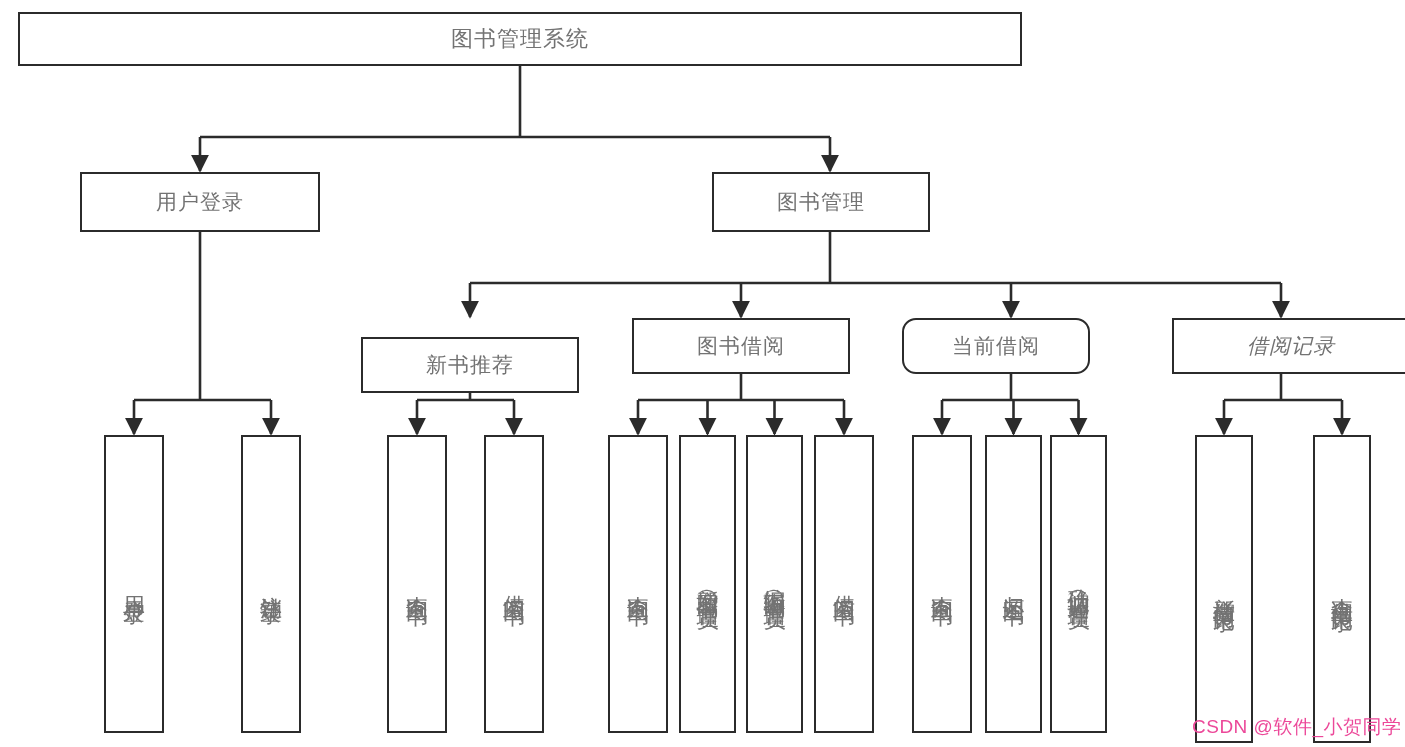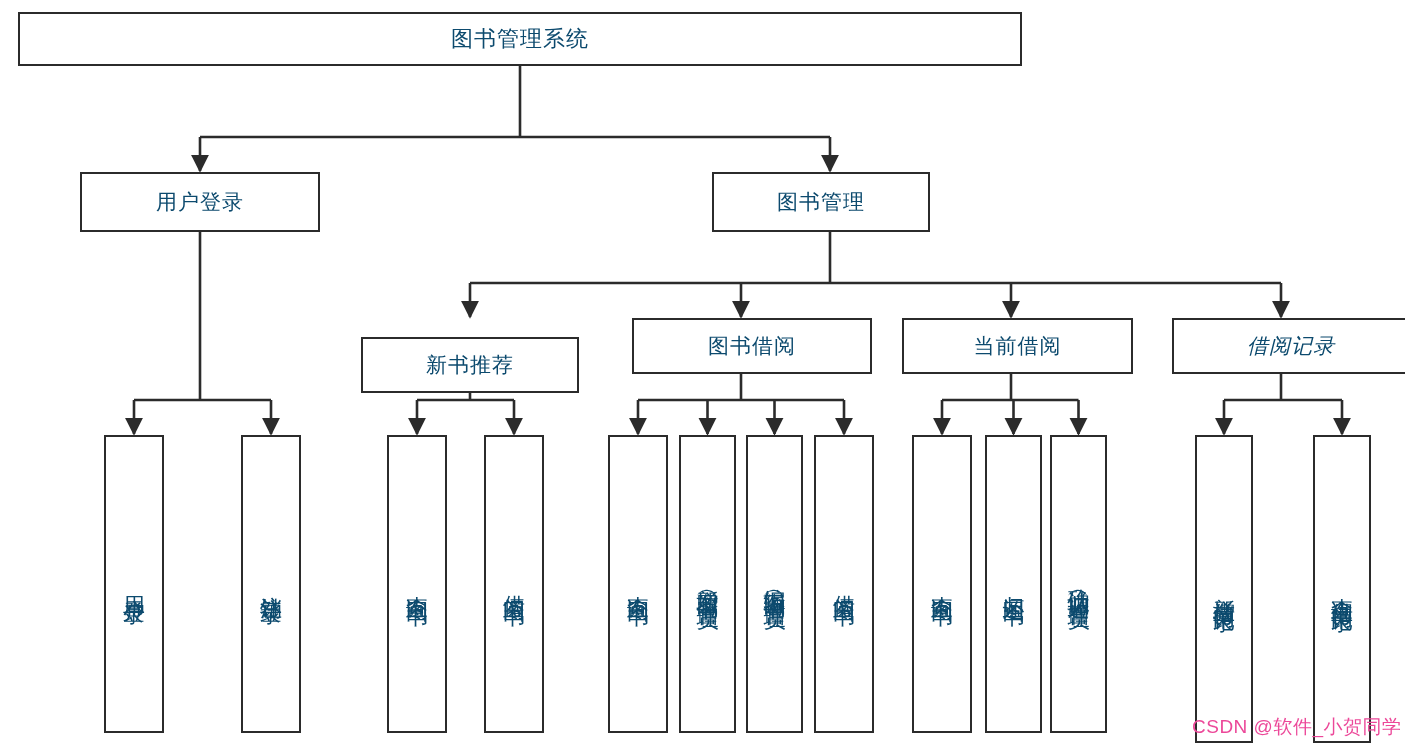--- a/index.html
+++ b/index.html
@@ -26,21 +26,21 @@
     pointer-events: none;
   }
   .node {
     position: absolute;
     box-sizing: border-box;
     border: 2px solid #2b2b2b;
     background: #ffffff;
     display: flex;
     align-items: center;
     justify-content: center;
-    color: #0c4a6e;
+    color: #737373;
   }
   .node .lbl {
     display: block;
     text-align: center;
     line-height: 1.18;
   }
   
   .node.horiz .lbl {
     font-size: 21px;
     letter-spacing: 1px;
@@ -124,24 +124,24 @@
       </div>
       <div class="node horiz" style="left: 80px; top: 172px; width: 240px; height: 60px;">
         <span class="lbl">用户登录</span>
       </div>
       <div class="node horiz" style="left: 712px; top: 172px; width: 218px; height: 60px;">
         <span class="lbl">图书管理</span>
       </div>
       <div class="node horiz" style="left: 361px; top: 337px; width: 218px; height: 56px;">
         <span class="lbl">新书推荐</span>
       </div>
-      <div class="node horiz" style="left: 632px; top: 318px; width: 240px; height: 56px;">
+      <div class="node horiz" style="left: 632px; top: 318px; width: 218px; height: 56px;">
         <span class="lbl">图书借阅</span>
       </div>
-      <div class="node horiz" style="left: 902px; top: 318px; width: 231px; height: 56px;">
+      <div class="node horiz" style="left: 902px; top: 318px; width: 188px; height: 56px; border-radius: 14px;">
         <span class="lbl">当前借阅</span>
       </div>
       <div class="node horiz" style="left: 1172px; top: 318px; width: 238px; height: 56px; font-style: italic;">
         <span class="lbl">借阅记录</span>
       </div>
       <div class="node vert" style="left: 104px; top: 435px; width: 60px; height: 298px;">
         <span class="lbl">用户登录</span>
       </div>
       <div class="node vert" style="left: 241px; top: 435px; width: 60px; height: 298px;">
         <span class="lbl">注销登录</span>

